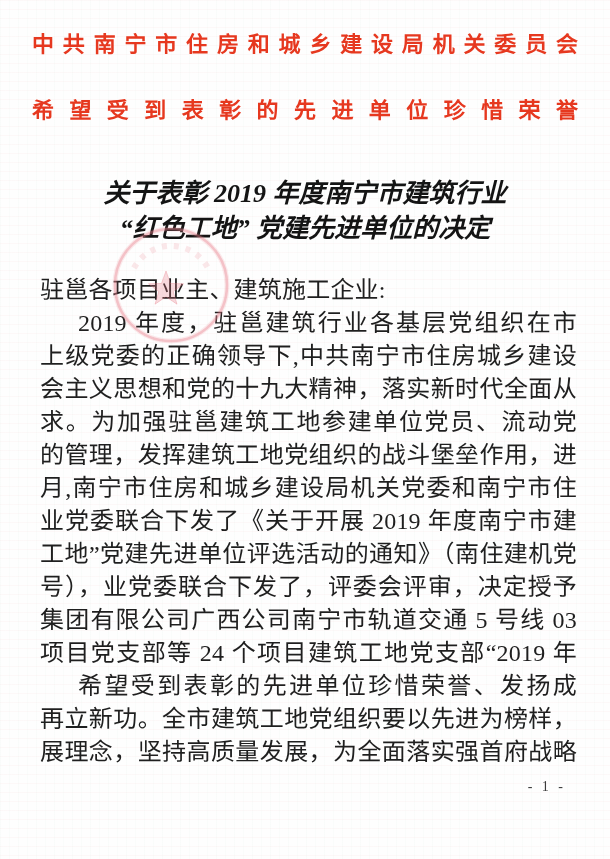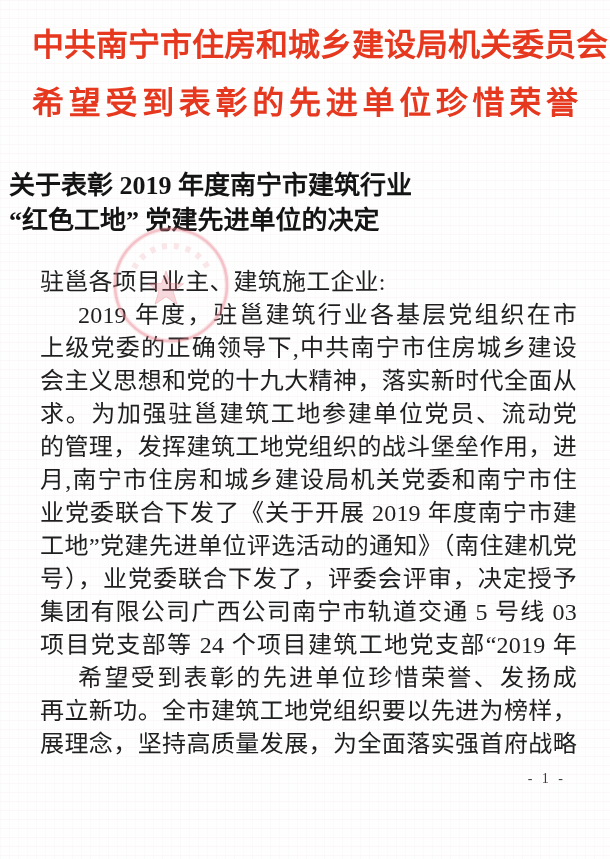--- a/index.html
+++ b/index.html
@@ -20,37 +20,39 @@
     overflow: hidden;
     font-family: "Liberation Serif", "DejaVu Serif", serif;
   }
 
   
   .red-header {
     margin-top: 20px;
   }
   .red-line {
     width: 546px;
-    margin: 8px auto;
+    margin: 16px auto;
     color: #e6381f;
     font-weight: bold;
-    font-size: 32px;
+    font-size: 22px;
     line-height: 50px;
     text-align: justify;
     text-align-last: justify;
     white-space: nowrap;
   }
 
   
   .doc-title {
-    margin: 40px 0 0 9px;
+    margin: 40px 0 0 0;
+    text-align: center;
     color: #141414;
     font-weight: bold;
     font-size: 26px;
     line-height: 35px;
+    font-style: italic;
   }
   .doc-title .t-line { display: block; }
 
   
   .seal {
     position: absolute;
     left: 110px;
     top: 224px;
     width: 122px;
     height: 122px;

